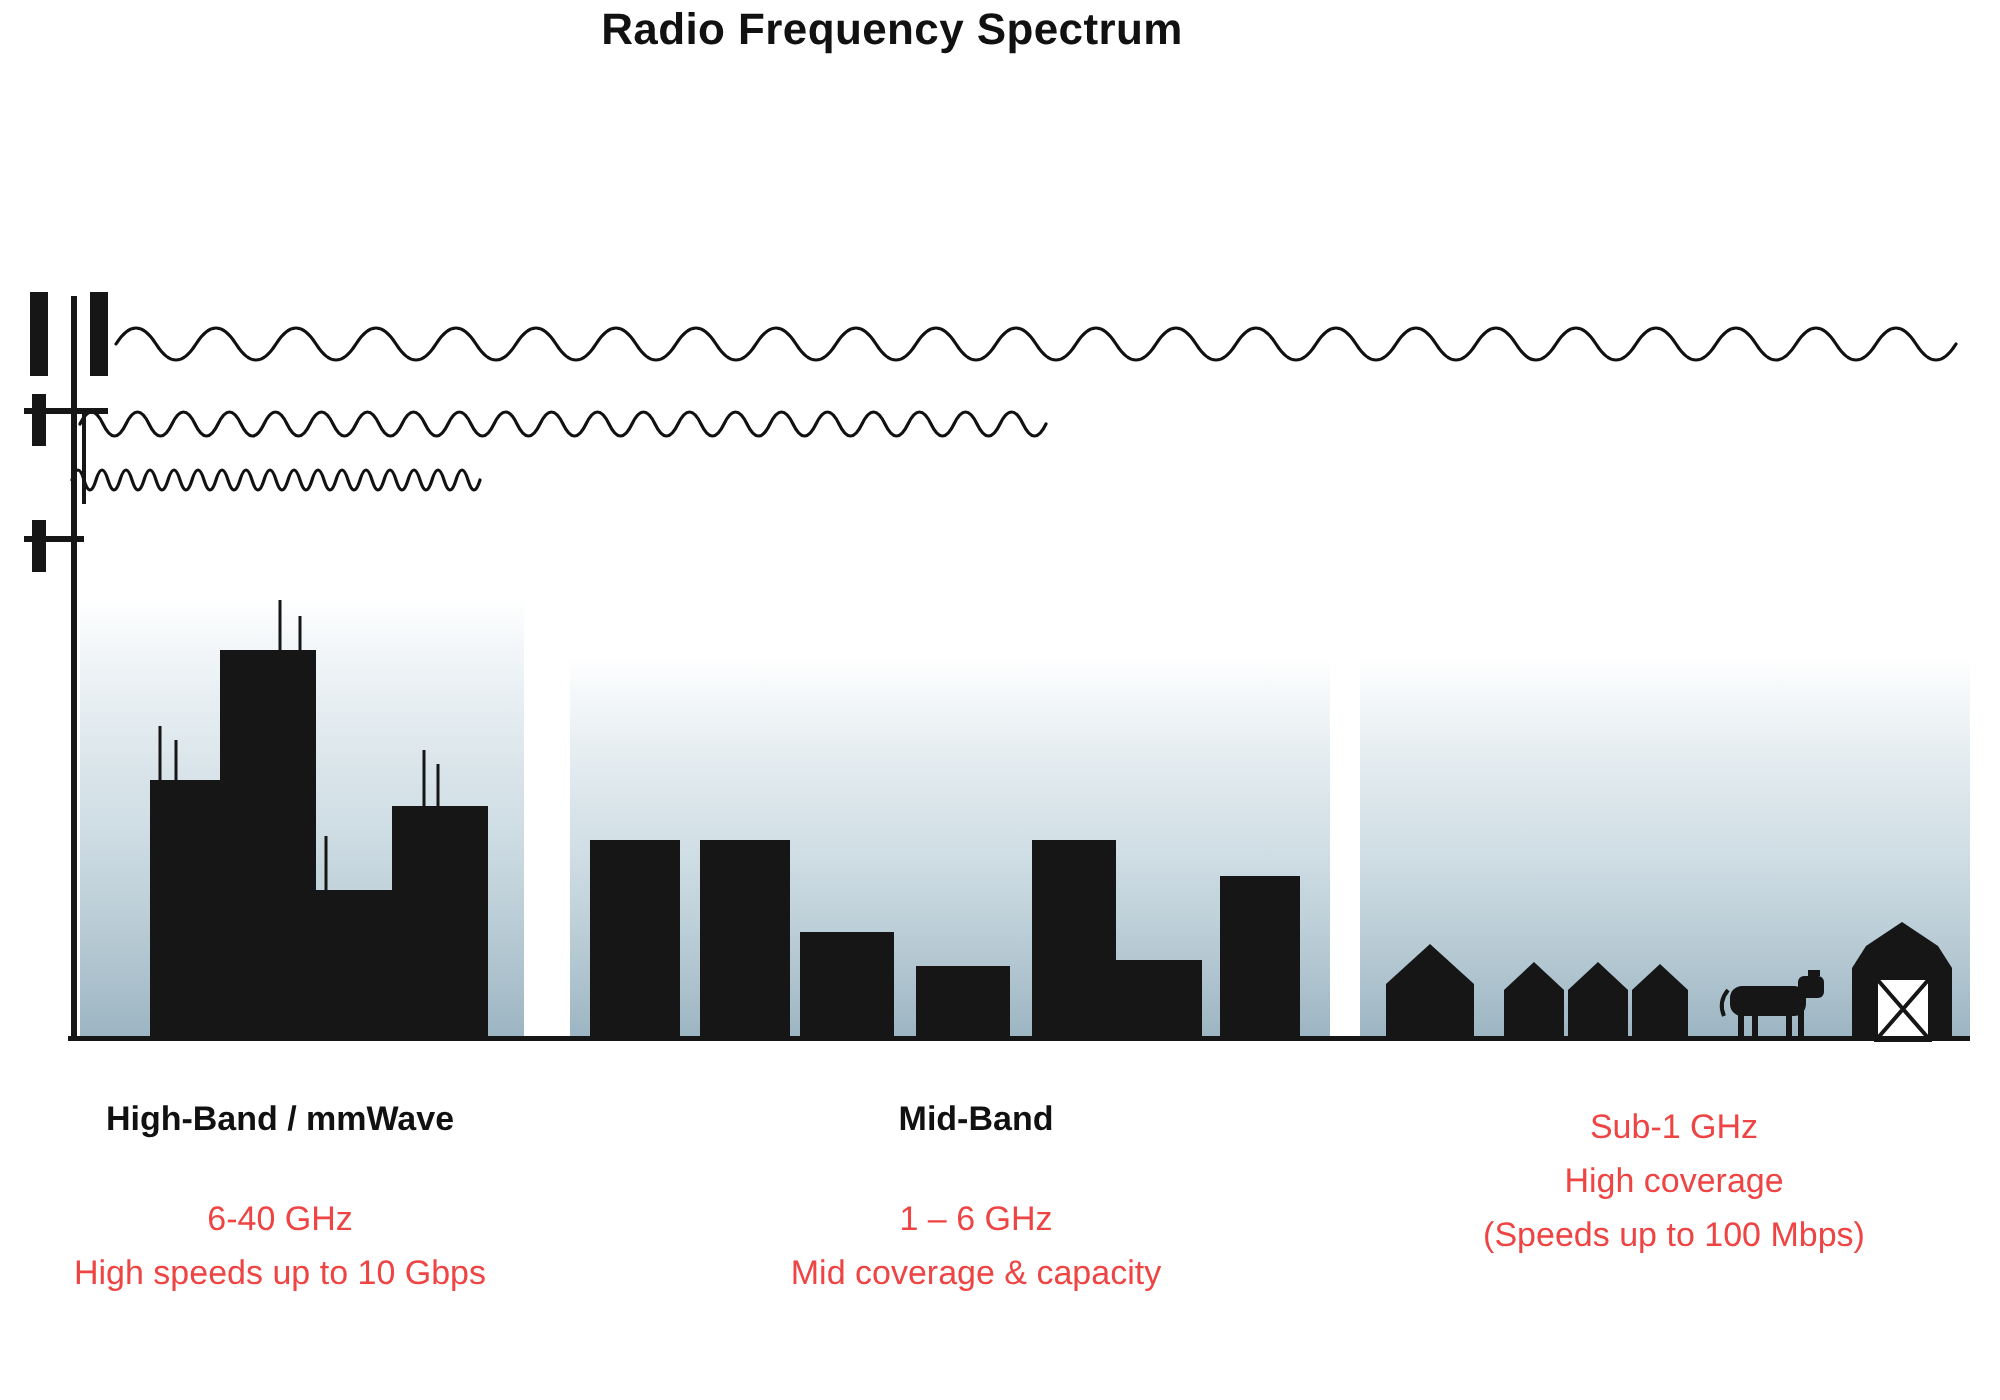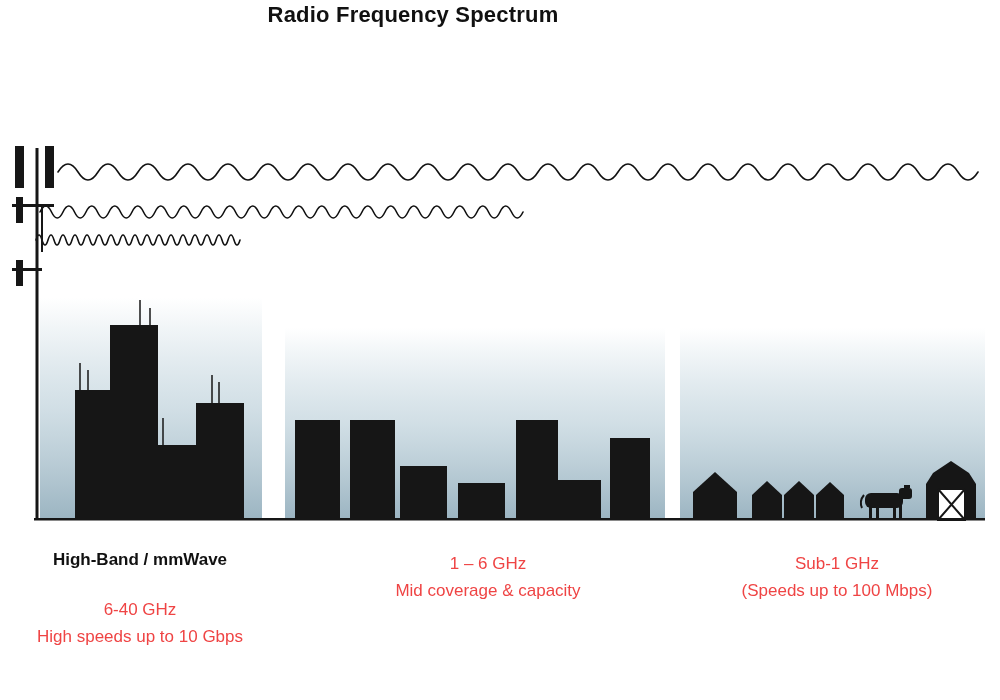--- a/index.html
+++ b/index.html
@@ -5,21 +5,21 @@
   html,body { margin:0; padding:0; background:#ffffff; }
   .canvas {
     position:relative; width:1000px; height:700px; overflow:hidden;
     background:#ffffff;
     font-family:"Liberation Sans","DejaVu Sans",sans-serif;
     color:#111;
   }
   .title {
     position:absolute; top:2px; left:0; width:826px;
     text-align:center; font-size:22px; font-weight:bold; margin:0;
-    letter-spacing:0.2px; color:#111;
+    letter-spacing:0.2px; color:#111;padding-left:33px;
   }
   svg.scene { position:absolute; top:0; left:0; }
   .wave { fill:none; stroke:#111; stroke-width:1.6; stroke-linecap:round; }
   .ink { fill:#161616; }
   .mast { stroke:#161616; stroke-width:1.5; }
   .labels { position:absolute; top:0; left:0; width:960px; height:700px; pointer-events:none;padding-left:32px; }
   .band { position:absolute; text-align:center; }
   .band-high { left:20px;  width:240px; top:550px; }
   .band-mid  { left:328px; width:320px; top:550px; }
   .band-low  { left:682px; width:310px; top:550px; }
@@ -112,22 +112,24 @@
     <rect class="ink" x="34" y="518" width="951" height="2.5"></rect>
   </svg>
 
   <div class="labels">
     <div class="band band-high">
       <div class="band-label">High-Band / mmWave</div>
       <div class="band-line">6-40 GHz</div>
       <div class="band-line">High speeds up to 10 Gbps</div>
     </div>
     <div class="band band-mid">
+      <div class="band-label">Mid-Band</div>
       <div class="band-line">1 – 6 GHz</div>
       <div class="band-line">Mid coverage &amp; capacity</div>
     </div>
     <div class="band band-low">
       <div class="band-line">Sub-1 GHz</div>
+      <div class="band-line">High coverage</div>
       <div class="band-line">(Speeds up to 100 Mbps)</div>
     </div>
   </div>
 
 </div>
 
 </body></html>

